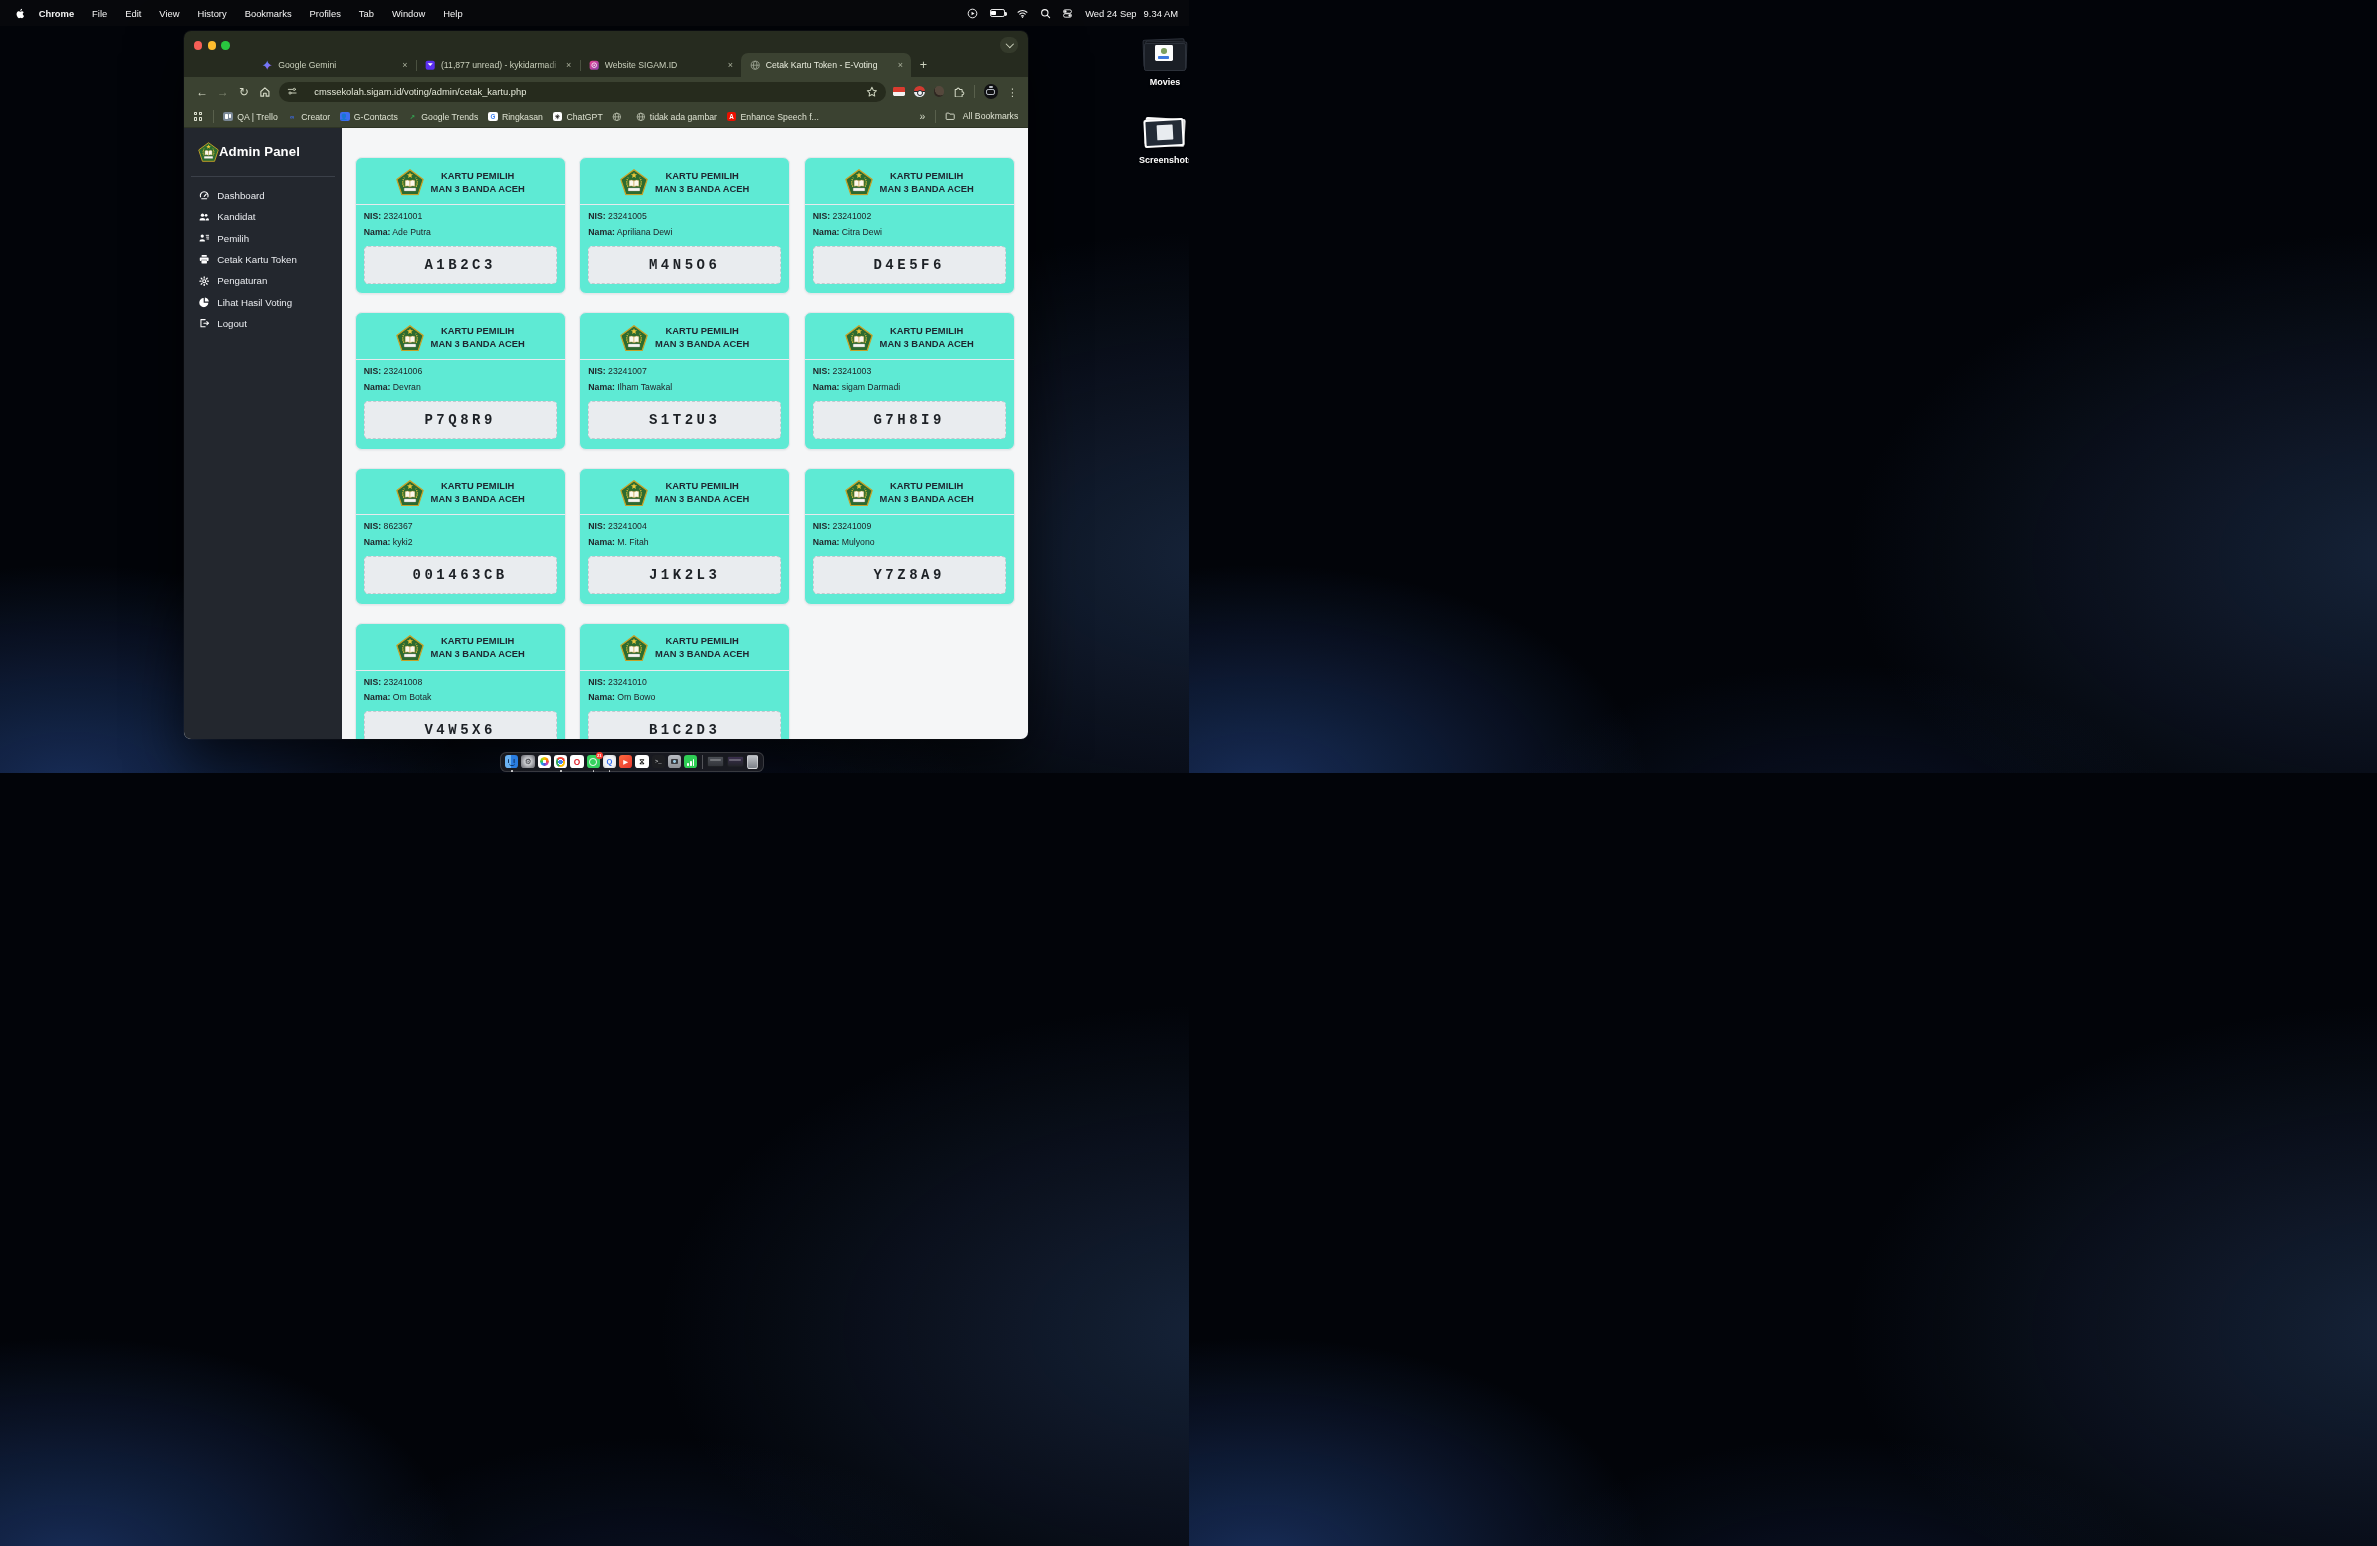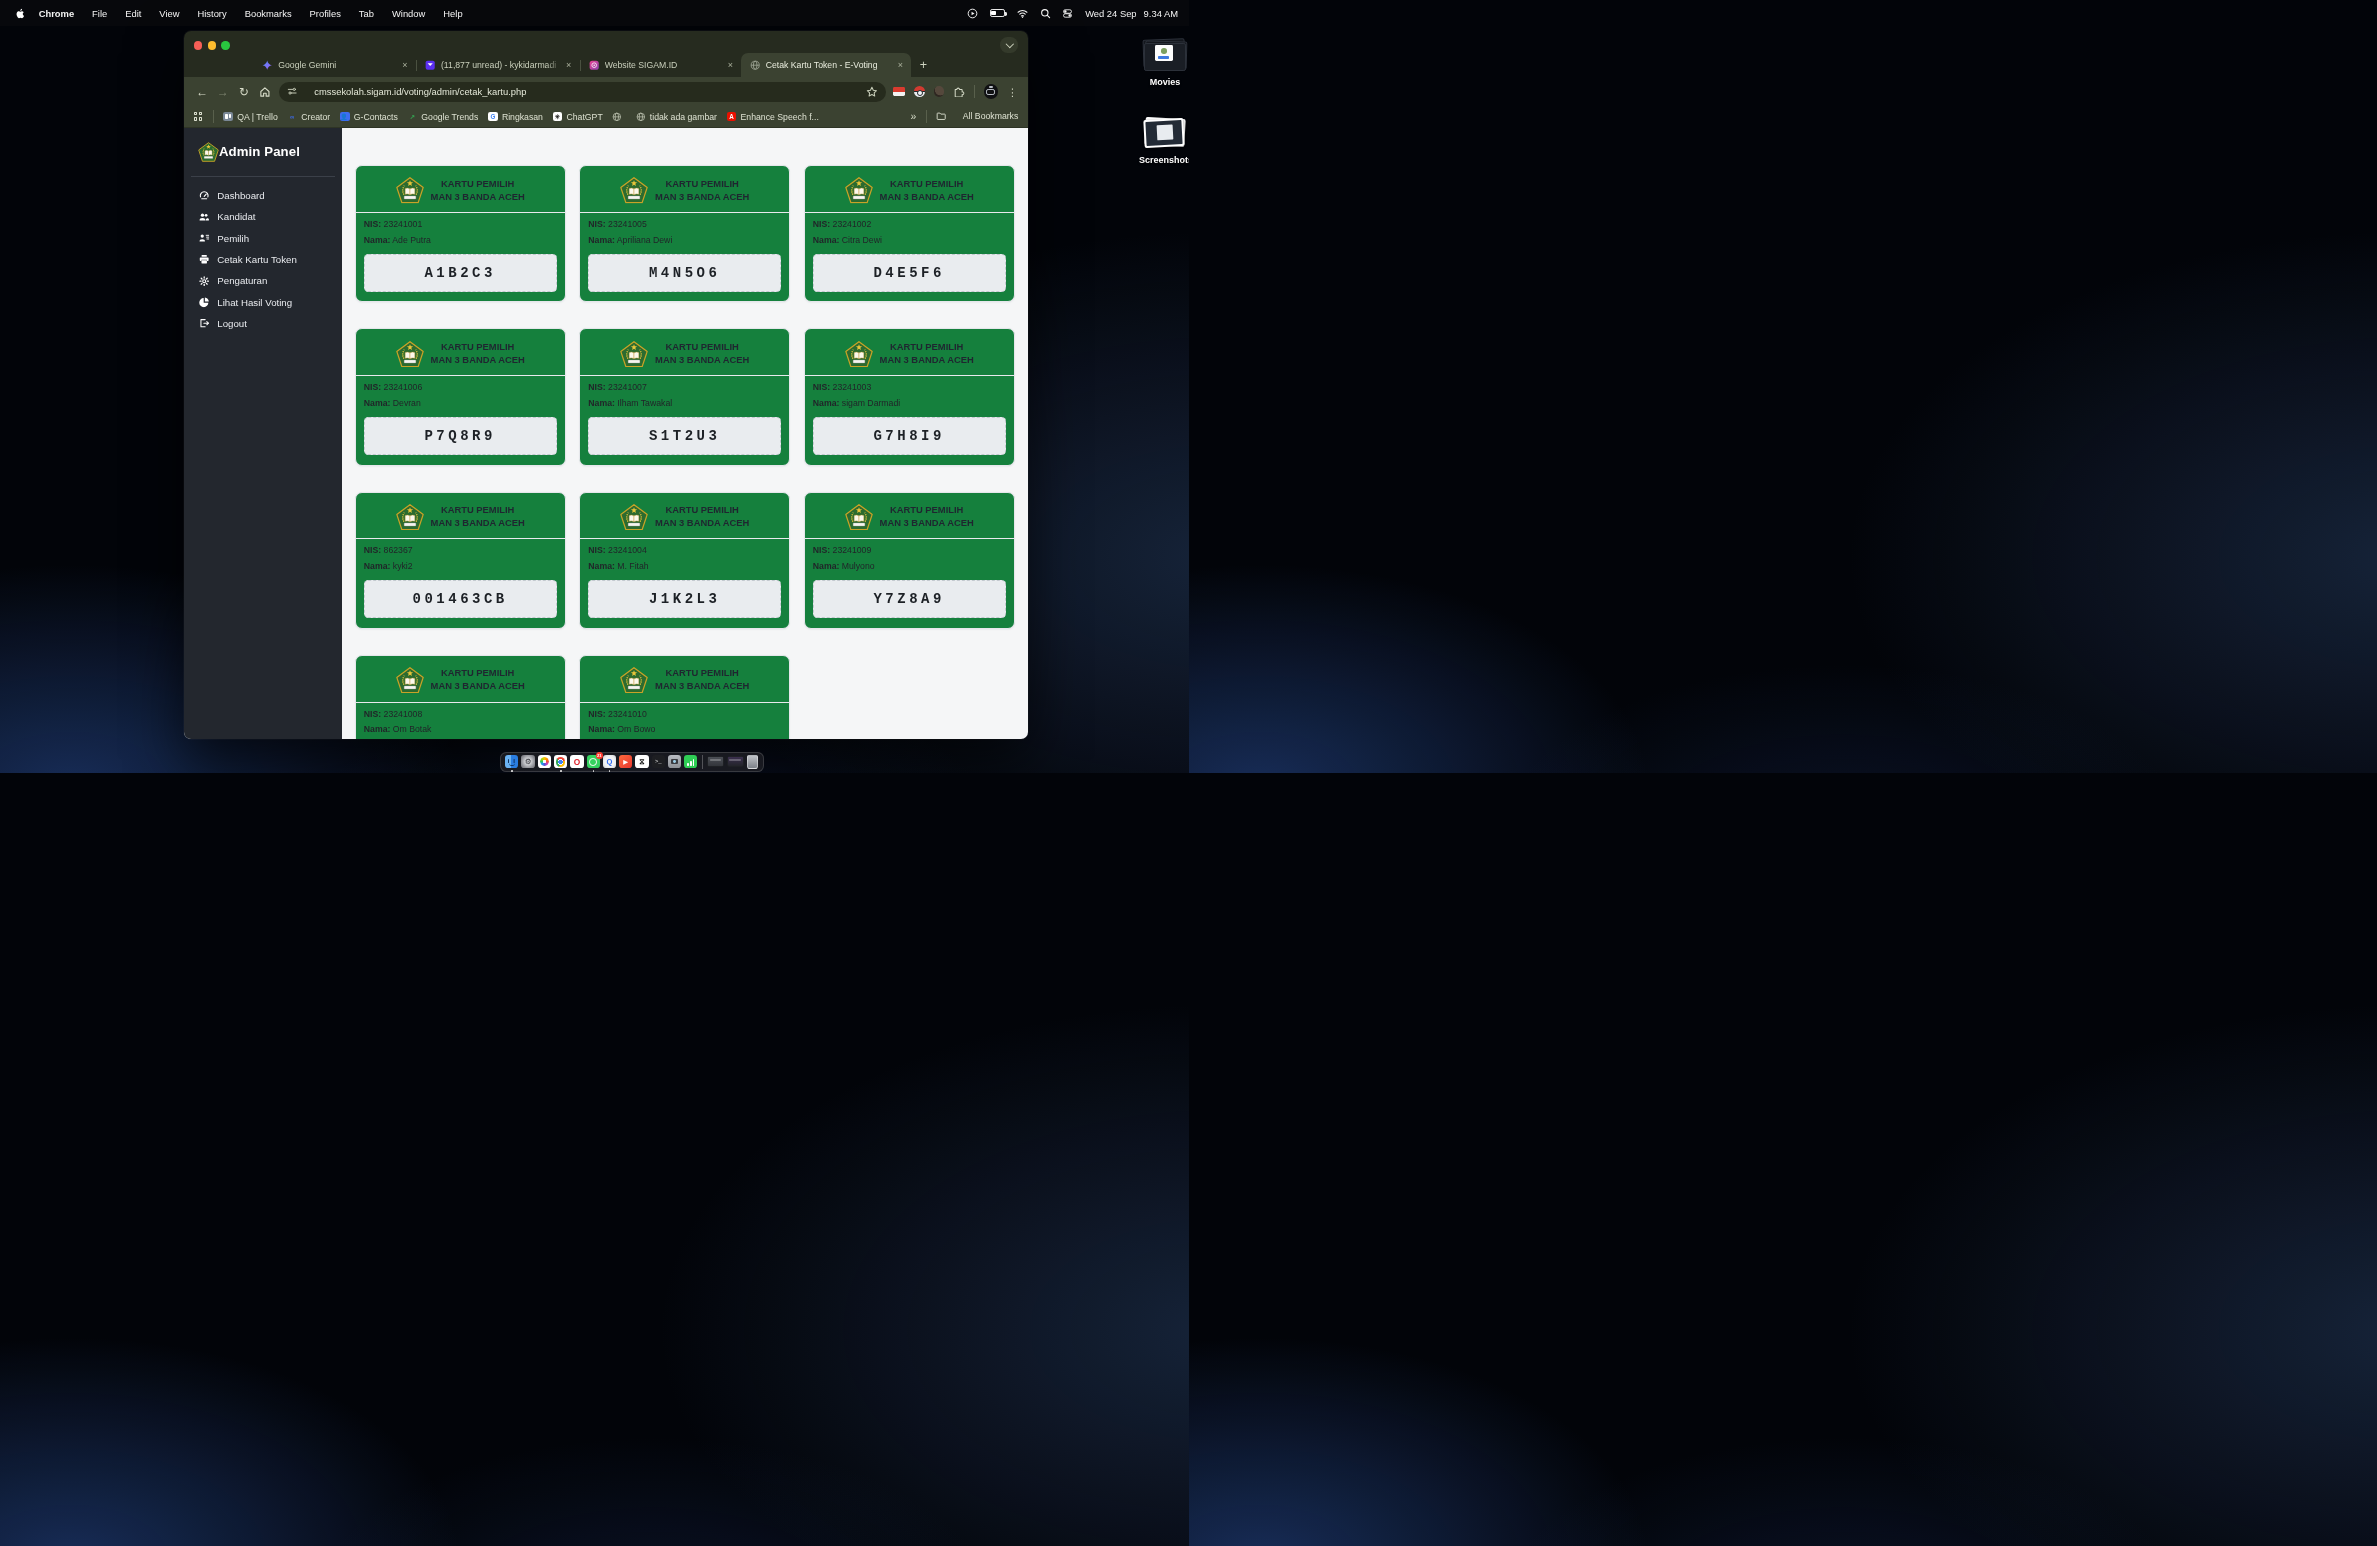--- a/index.html
+++ b/index.html
@@ -106,41 +106,41 @@
   .appsgrid i { width:3.5px; height:3.5px; border:1px solid #dde1d1; border-radius:0.7px; }
   .ic-trello { background:#7a8896; position:relative; } .ic-trello:before, .ic-trello:after { content:""; position:absolute; top:2.1px; width:2.4px; background:#fff; border-radius:0.7px; } .ic-trello:before { left:1.7px; height:5.6px; } .ic-trello:after { right:1.7px; height:3.8px; }
   .ic-meta { color:#3d6df2; font-weight:bold; font-size:9px; }
   .ic-contact { background:#3d6df2; color:#fff; border-radius:50%; }
   .ic-trends { color:#34a853; font-size:8.3px; font-weight:bold; }
   .ic-google { background:#fff; color:#4285f4; border-radius:50%; font-size:7.3px; }
   .ic-gpt { background:#fff; border-radius:50%; color:#1a1a1a; font-size:7px; }
   .ic-globe-sm { color:#c6ccba; width:9.7px; height:9.7px; }
   .ic-adobe { background:#eb1000; color:#fff; font-size:6.6px; }
   .bm-overflow { margin-left:auto; font-size:10.4px; color:#d4d9c6; }
-  .allbooks { display:flex; align-items:center; gap:16px; }
+  .allbooks { display:flex; align-items:center; gap:7px; }
   .allbooks svg { width:10.4px; height:10.4px; color:#dde1d1; }
 
   
   .content { flex:1; display:flex; min-height:0; background:#f5f6f7; }
 
   .sidebar { width:158px; background:#23272e; color:#e8eaee; flex:none; display:flex; flex-direction:column; padding-top:9.7px; }
   .brand { display:flex; align-items:center; padding:4.2px 9.7px 8.3px 14px; font-size:13.2px; font-weight:bold; color:#fff; letter-spacing:0.1px; }
   .brand svg { width:21px; height:20px; flex:none; }
   .side-div { height:0.7px; background:#3b4049; margin:5.6px 7px 8.3px; }
   .nav-item { display:flex; align-items:center; gap:7.6px; padding:5.2px 7px 5.2px 15.3px; font-size:9.7px; color:#e8eaee; cursor:pointer; }
   .nav-item svg { width:10.4px; height:10.4px; color:#fff; flex:none; }
 
   .main { flex:1; padding:15.3px 13.2px 0 12.5px; min-width:0; }
   .page-head { display:flex; align-items:center; justify-content:space-between; }
   .page-title { font-size:21px; font-weight:bold; color:#3a4250; letter-spacing:0.1px; }
   .btn-primary { display:flex; align-items:center; gap:5.6px; height:21.6px; padding:0 9px; background:#2e6ff2; color:#fff; border:none; border-radius:5.6px; font-size:9.7px; font-weight:bold; font-family:"Liberation Sans",sans-serif; cursor:pointer; }
   .btn-primary svg { width:10.4px; height:10.4px; color:#fff; }
 
   .grid { margin-top:14px; display:grid; grid-template-columns:repeat(3,1fr); column-gap:13.2px; row-gap:18px; }
-  .card { background:#15803d; border:0.7px solid #e5e7eb; border-radius:7px; padding:8.3px 8.3px 9.7px; box-shadow:0 0.7px 1.4px rgba(20,30,50,.05);margin-top:8px; }
+  .card { background:#5eead4; border:0.7px solid #e5e7eb; border-radius:7px; padding:8.3px 8.3px 9.7px; box-shadow:0 0.7px 1.4px rgba(20,30,50,.05); }
   .card-head { display:flex; align-items:center; justify-content:center; gap:7px; padding:2.8px 0 1.4px; }
   .card-head svg { width:28px; height:26.4px; flex:none; }
   .card-title { text-align:center; font-weight:bold; font-size:9.4px; color:#1f2630; line-height:1.35; }
   .card-div { height:0.7px; background:#e8eaed; margin:7px -8.3px 0; }
   .info { margin-top:6.3px; font-size:8.7px; color:#212529; }
   .info + .info { margin-top:5.6px; }
   .info b { font-weight:bold; }
   .token { margin-top:9px; height:38px; border:0.7px dashed #c3c9cf; background:#e9ecef; border-radius:4.2px; display:flex; align-items:center; justify-content:center; font-family:"Liberation Mono", monospace; font-weight:bold; font-size:14px; letter-spacing:3.5px; color:#1d2126; }
 
   

